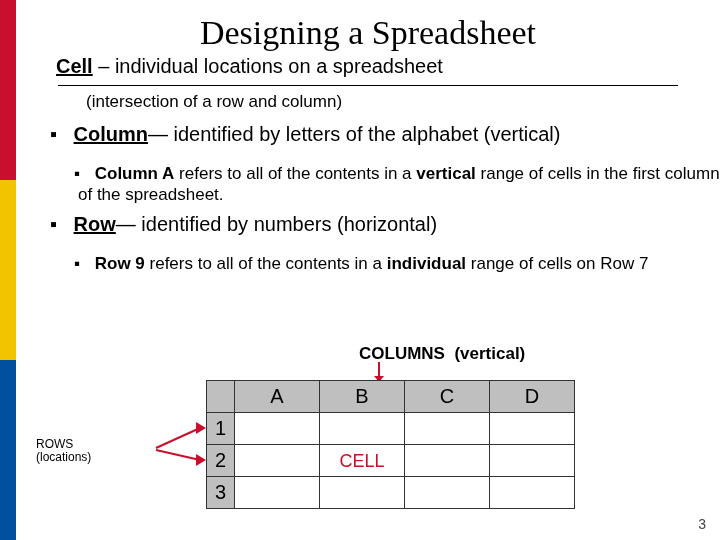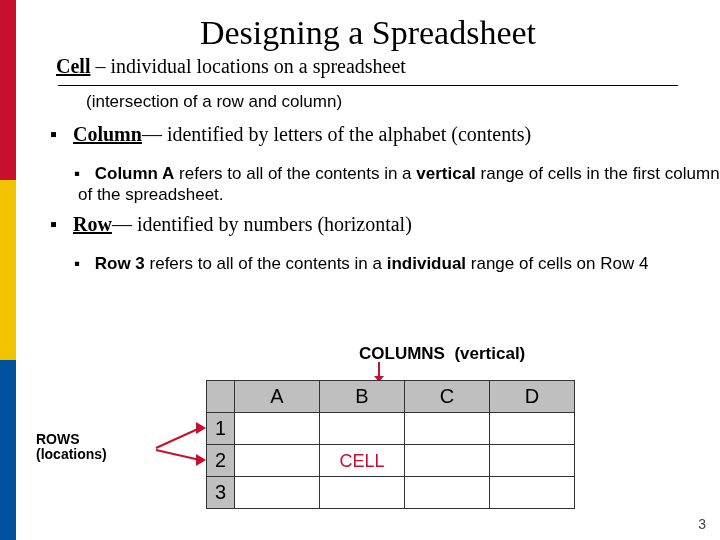--- a/index.html
+++ b/index.html
@@ -40,21 +40,20 @@
     border-top: 1.5px solid #000;
     margin: 0 42px 6px;
   }
 
   ul.toplist {
     list-style: none;
     margin: 0;
     padding: 0 23px 0 40px;
     font-size: 20px;
     line-height: 1.25;
-    font-family: Liberation Serif, serif;
   }
   ul.toplist > li { margin-bottom: 6px; }
   ul.toplist > li.with-bullet::before {
     content: "▪";
     display: inline-block;
     width: 18px;
     margin-left: -6px;
   }
   .term { font-weight: bold; text-decoration: underline; }
   .subnote {
@@ -88,24 +87,24 @@
   .col-label {
     position: absolute;
     left: 173px; top: -36px;
     font-size: 17px;
     font-weight: bold;
   }
   .col-label .paren { font-weight: bold; }
   .row-label {
     position: absolute;
     left: -150px;
-    top: 52px;
+    top: 58px;
     width: 130px;
-    font-size: 14px;
-    font-weight: bold;
+    font-size: 12px;
+    font-weight: normal;
     line-height: 1.1;
   }
 
   table.grid {
     border-collapse: collapse;
     position: absolute;
     left: 20px;
     top: 0;
   }
   table.grid td, table.grid th {
@@ -155,37 +154,37 @@
   <ul class="toplist">
     <li>
       <span class="term">Cell</span><span> – individual locations on a spreadsheet</span>
     </li>
   </ul>
   <hr class="rule">
   <div class="subnote">(intersection of a row and column)</div>
 
   <ul class="toplist">
     <li class="with-bullet">
-      <span class="term">Column</span><span>— identified by letters of the alphabet (contents)</span>
+      <span class="term">Column</span><span>— identified by letters of the alphabet (vertical)</span>
     </li>
   </ul>
   <ul class="sublist">
     <li>
       <span class="b">Column A</span><span> refers to all of the contents in a </span><span class="b">vertical</span><span> range of cells in the first column of the spreadsheet.</span>
     </li>
   </ul>
 
   <ul class="toplist">
     <li class="with-bullet">
       <span class="term">Row</span><span>— identified by numbers (horizontal)</span>
     </li>
   </ul>
   <ul class="sublist">
     <li>
-      <span class="b">Row 3</span><span> refers to all of the contents in a </span><span class="b">individual</span><span> range of cells on Row 4</span>
+      <span class="b">Row 9</span><span> refers to all of the contents in a </span><span class="b">individual</span><span> range of cells on Row 7</span>
     </li>
   </ul>
 
   <div class="diagram">
     <div class="col-label">
       <span>COLUMNS</span>&nbsp;&nbsp;<span class="paren">(vertical)</span>
     </div>
     <div class="row-label">
       <span>ROWS</span><br>
       <span>(locations)</span>

